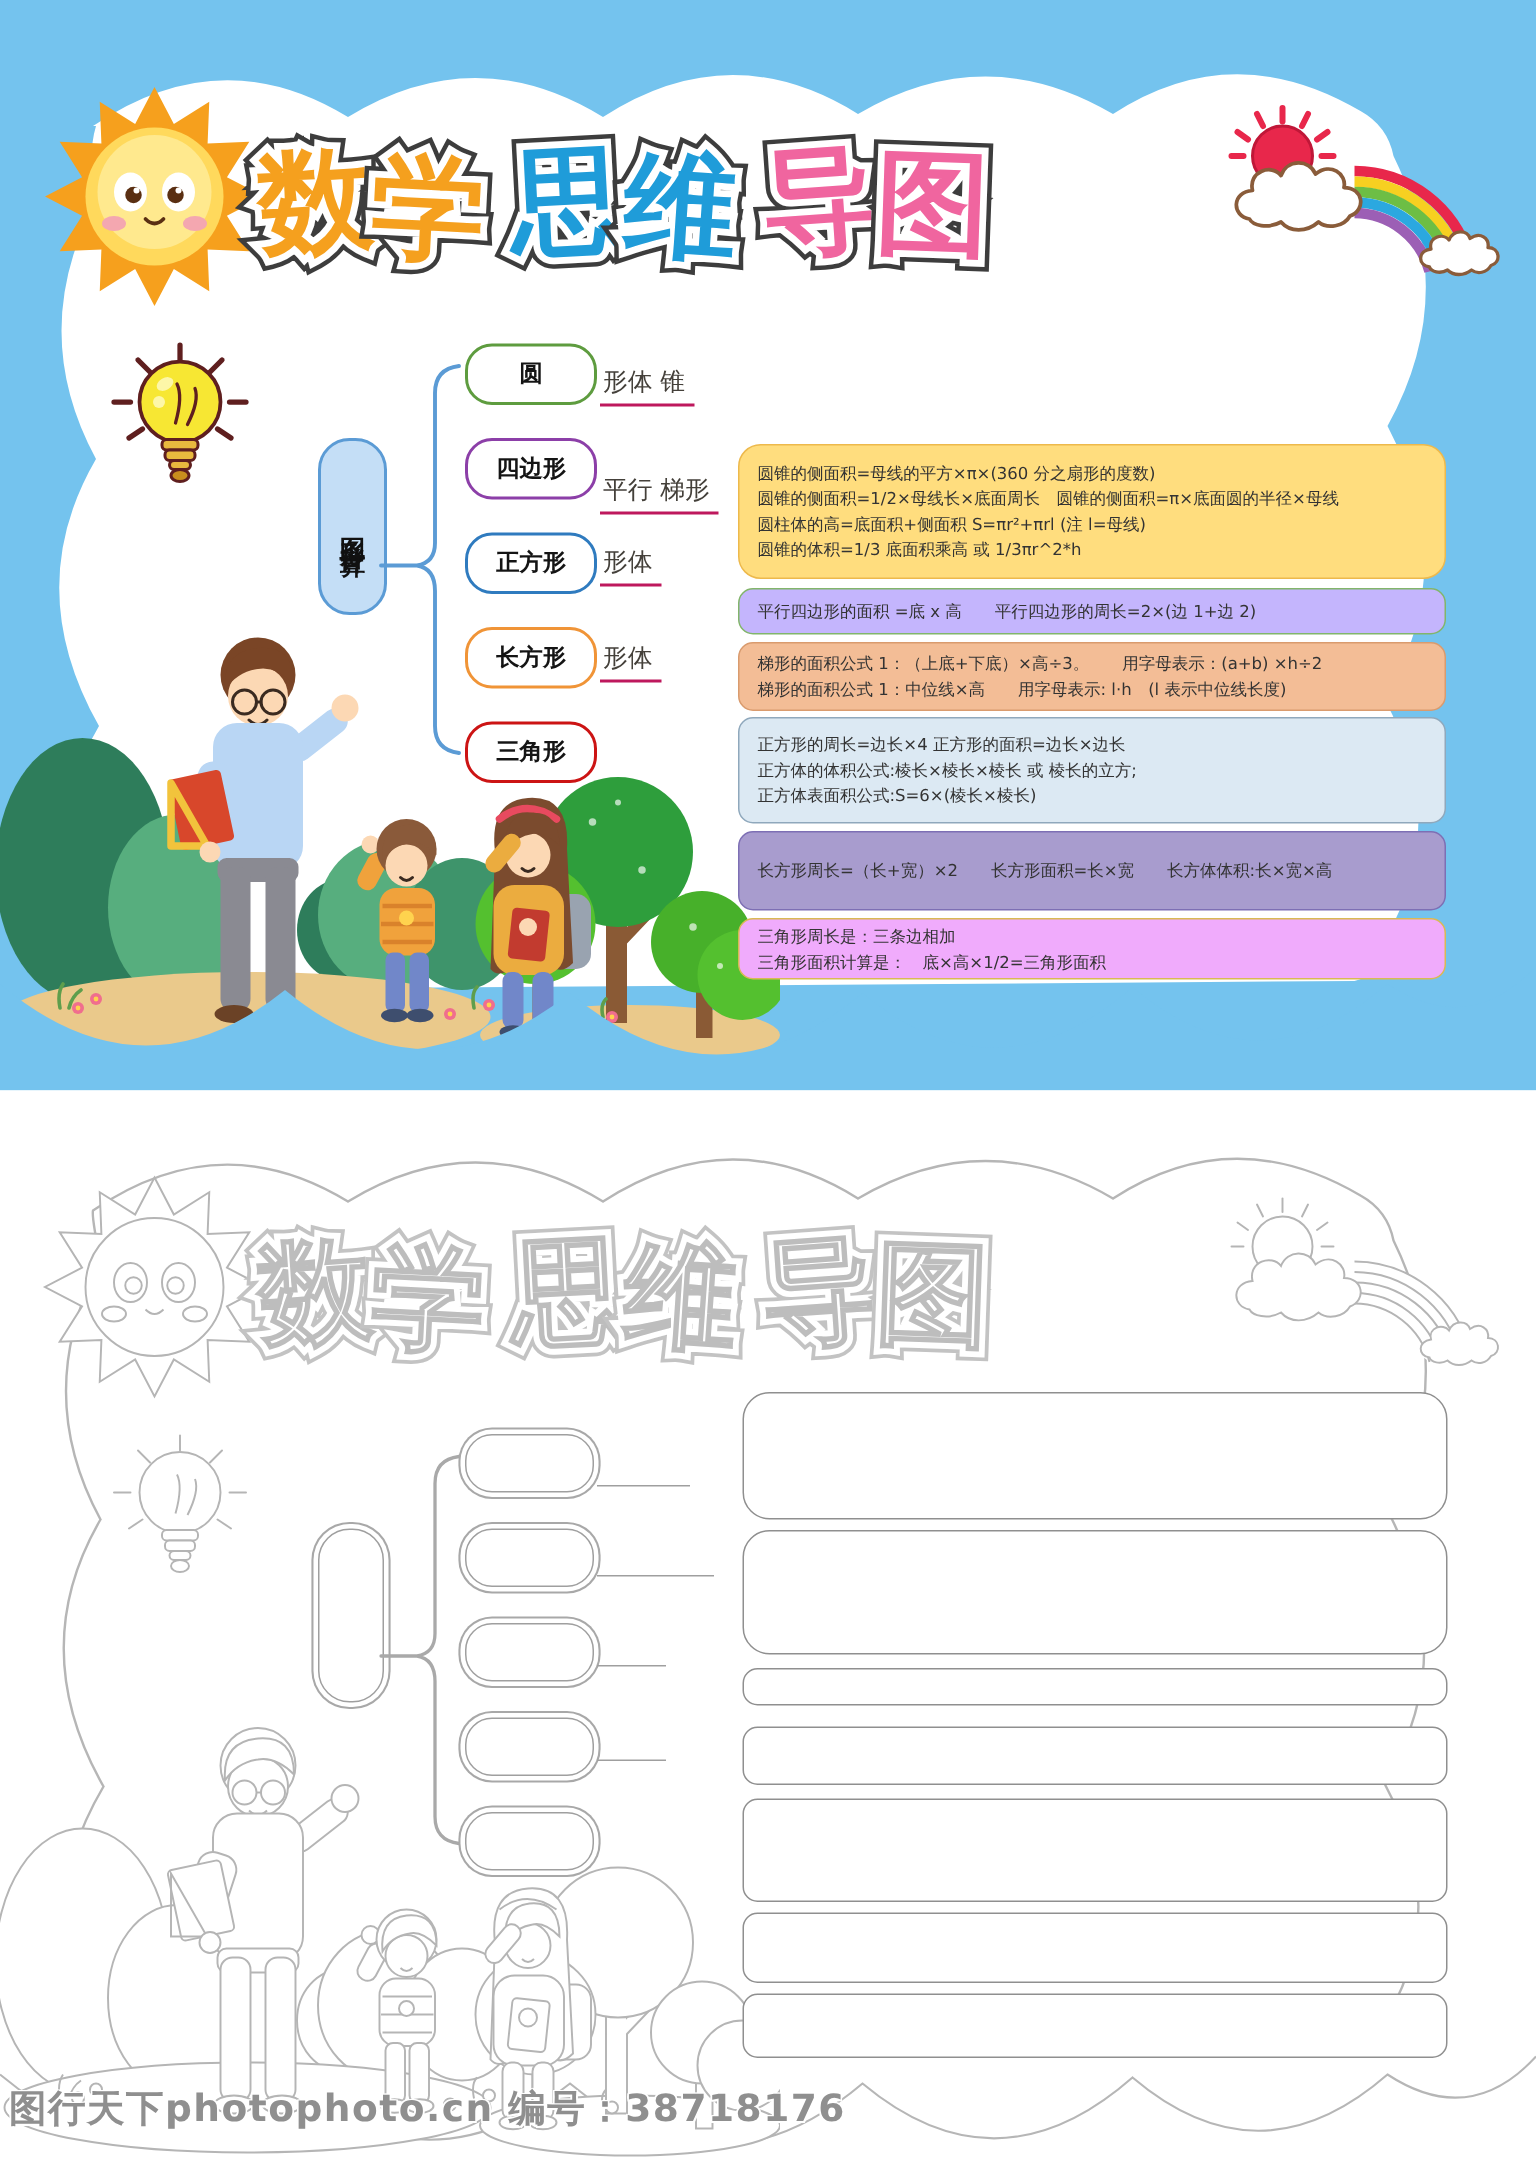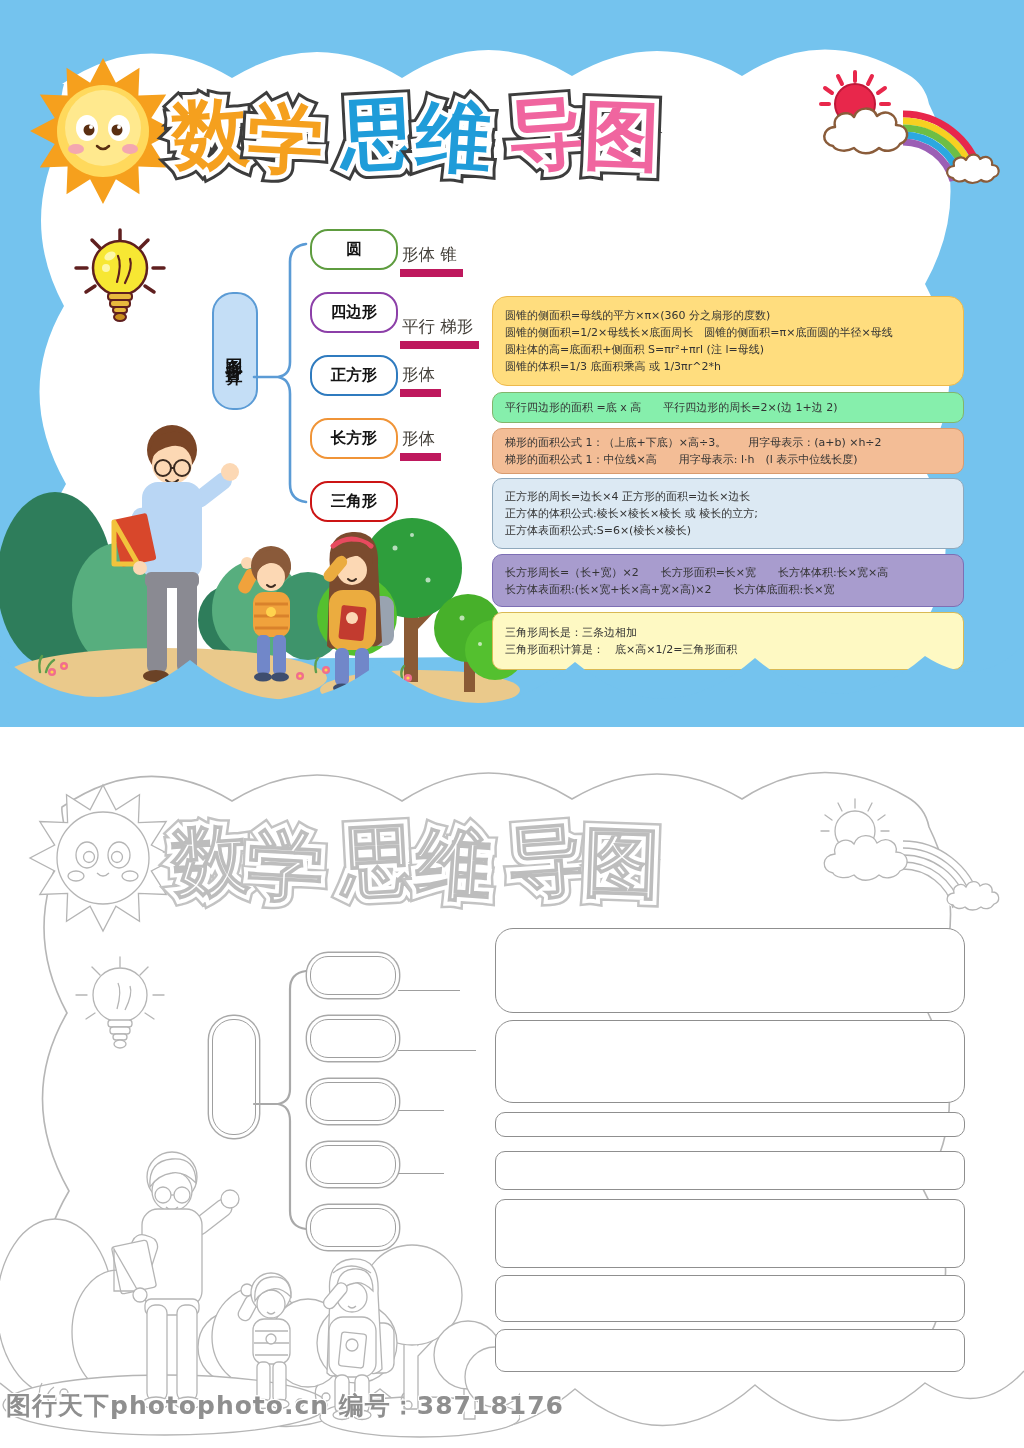--- a/index.html
+++ b/index.html
@@ -39,21 +39,21 @@
     writing-mode:vertical-rl;text-orientation:upright;
     font-weight:bold;font-size:17px;color:#111;letter-spacing:3px;
   }
   .node{
     width:84px;height:37px;border-radius:18px;background:#fff;border:2.5px solid #888;
     display:flex;align-items:center;justify-content:center;
     font-weight:bold;font-size:15.5px;color:#141414;left:310px;
   }
   .sidelabel{
     left:400px;font-size:16.5px;color:#44403a;padding:0 6px 3px 2px;
-    border-bottom:8px solid #be185d;white-space:nowrap;
+    border-bottom:2px solid #be185d;white-space:nowrap;
   }
 
   
   .fbox{
     left:492px;width:472px;box-sizing:border-box;border:1.6px solid #999;border-radius:10px;
     display:flex;flex-direction:column;justify-content:center;
     padding:3px 12px;font-size:11px;color:#333;
   }
   .fbox .ln{line-height:17px;white-space:nowrap;}
   .fbox.big{border-radius:15px;}
@@ -307,37 +307,36 @@
   <div class="abs sidelabel" style="top:316px">平行 梯形</div>
   <div class="abs sidelabel" style="top:364px">形体</div>
   <div class="abs sidelabel" style="top:428px">形体</div>
 
   <div class="abs fbox big" style="top: 296px; height: 90px; background: rgb(255, 221, 126); border-color: rgb(237, 185, 76);">
     <div class="ln">圆锥的侧面积=母线的平方×π×(360 分之扇形的度数)</div>
     <div class="ln">圆锥的侧面积=1/2×母线长×底面周长　圆锥的侧面积=π×底面圆的半径×母线</div>
     <div class="ln">圆柱体的高=底面积+侧面积  S=πr²+πrl (注 l=母线)</div>
     <div class="ln">圆锥的体积=1/3 底面积乘高 或 1/3πr^2*h</div>
   </div>
-  <div class="abs fbox" style="top: 392px; height: 31px; background: #86efac; border-color: rgb(130, 181, 107);">
+  <div class="abs fbox" style="top: 392px; height: 31px; background: #c4b5fd; border-color: rgb(130, 181, 107);">
     <div class="ln">平行四边形的面积 =底 x 高　　平行四边形的周长=2×(边 1+边 2)</div>
   </div>
   <div class="abs fbox" style="top: 428px; height: 46px; background: rgb(243, 189, 150); border-color: rgb(217, 155, 110);">
     <div class="ln">梯形的面积公式 1：（上底+下底）×高÷3。　　用字母表示：(a+b) ×h÷2</div>
     <div class="ln">梯形的面积公式 1：中位线×高　　用字母表示: l·h　(l 表示中位线长度)</div>
   </div>
   <div class="abs fbox" style="top: 478px; height: 71px; background: rgb(220, 233, 243); border-color: rgb(143, 168, 188);">
     <div class="ln">正方形的周长=边长×4 正方形的面积=边长×边长</div>
     <div class="ln">正方体的体积公式:棱长×棱长×棱长 或 棱长的立方;</div>
     <div class="ln">正方体表面积公式:S=6×(棱长×棱长)</div>
   </div>
   <div class="abs fbox" style="top: 554px; height: 53px; background: rgb(168, 156, 206); border-color: rgb(125, 111, 180);">
     <div class="ln">长方形周长=（长+宽）×2　　长方形面积=长×宽　　长方体体积:长×宽×高</div>
-    <div class="ln">长方体表面积:(长×宽+长×高+宽×高)×2　　长方体底面积:长×宽</div>
-  </div>
-  <div class="abs fbox" style="top: 612px; height: 58px; background: #fef9c3; border-color: rgb(217, 185, 84);">
+  </div>
+  <div class="abs fbox" style="top: 612px; height: 41px; background: #f0abfc; border-color: rgb(217, 185, 84);">
     <div class="ln">三角形周长是：三条边相加</div>
     <div class="ln">三角形面积计算是：　底×高×1/2=三角形面积</div>
   </div>
 
   <svg class="abs" width="1024" height="727" viewBox="0 0 1024 727" style="left:0;top:0;pointer-events:none">
     <path fill="#74C3EE" d="M0,656 q95,80 190,4 q95,78 190,2 q98,82 195,0 q90,75 180,-4 q85,72 170,-2 q55,36 99,-12 L1024,727 L0,727 Z"></path>
   </svg>
 </div>
 
 <div class="sec" id="bottom">

